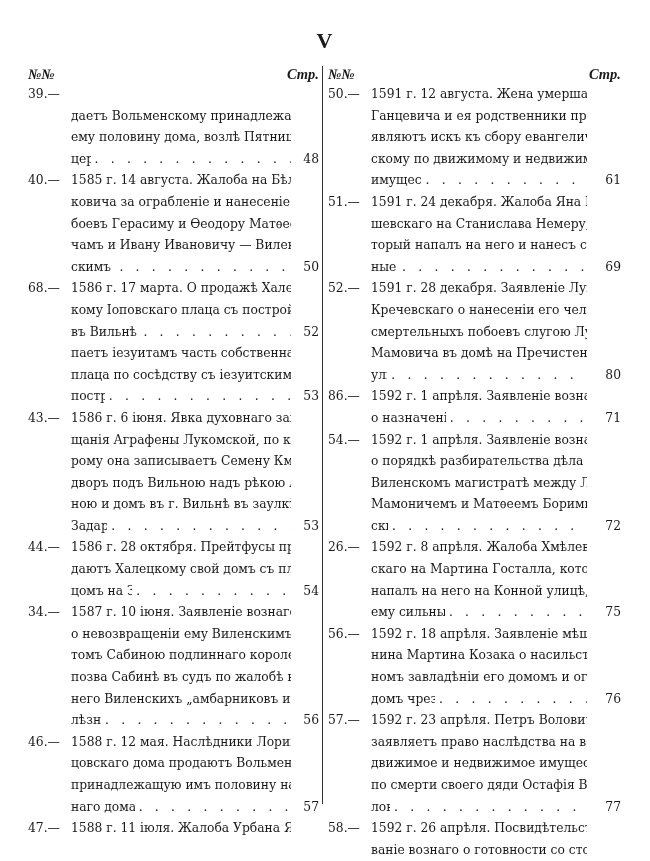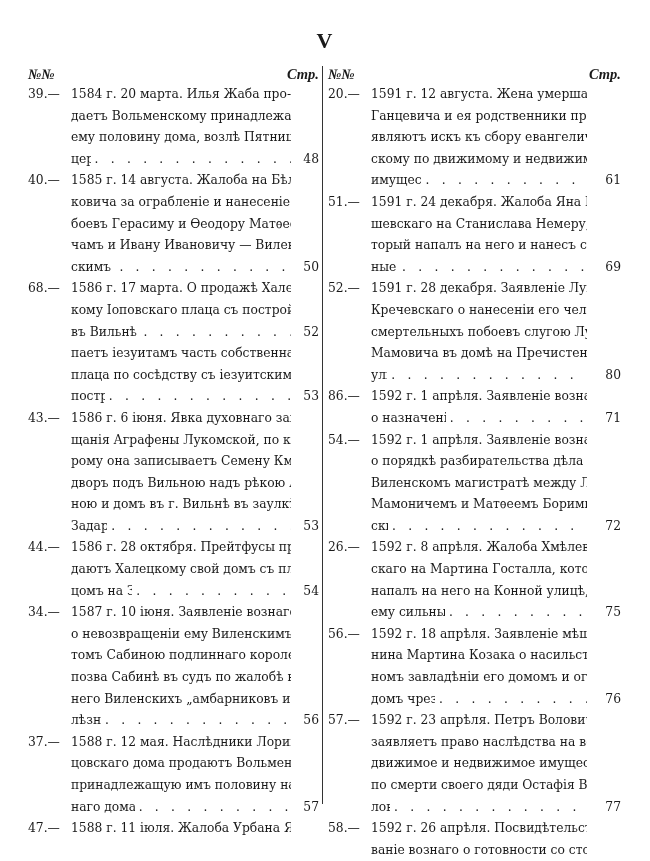--- a/index.html
+++ b/index.html
@@ -111,21 +111,20 @@
 
 <div class="column col-left" id="col-left">
   <div class="col-header">
     <span>№№</span>
     <span>Стр.</span>
   </div>
   <div class="entries">
       <div class="entry">
         <div class="entry-line">
           <span class="entry-num">39.—</span>
-          <span class="entry-text">1584 г. 20 марта. Илья Жаба про-</span>
           <span class="page-ref"></span>
         </div>
         <div class="entry-line">
           <span class="indent"></span>
           <span class="entry-text">даетъ Вольменскому принадлежащую</span>
           <span class="page-ref"></span>
         </div>
         <div class="entry-line">
           <span class="indent"></span>
           <span class="entry-text">ему половину дома, возлѣ Пятницкой</span>
@@ -281,21 +280,21 @@
         </div>
         <div class="entry-line">
           <span class="indent"></span>
           <span class="entry-text last" style="flex: 0 1 auto;">лѣзниковъ“</span>
           <span class="leader">. . . . . . . . . . . . . . . . . . . . . . . . . . . . .</span>
           <span class="page-ref">56</span>
         </div>
       </div>
       <div class="entry">
         <div class="entry-line">
-          <span class="entry-num">37.—</span>
+          <span class="entry-num">46.—</span>
           <span class="entry-text">1588 г. 12 мая. Наслѣдники Лорин-</span>
           <span class="page-ref"></span>
         </div>
         <div class="entry-line">
           <span class="indent"></span>
           <span class="entry-text">цовскаго дома продаютъ Вольменскому</span>
           <span class="page-ref"></span>
         </div>
         <div class="entry-line">
           <span class="indent"></span>
@@ -320,21 +319,21 @@
 </div>
 
 <div class="column col-right" id="col-right">
   <div class="col-header">
     <span>№№</span>
     <span>Стр.</span>
   </div>
   <div class="entries">
       <div class="entry">
         <div class="entry-line">
-          <span class="entry-num">20.—</span>
+          <span class="entry-num">50.—</span>
           <span class="entry-text">1591 г. 12 августа. Жена умершаго</span>
           <span class="page-ref"></span>
         </div>
         <div class="entry-line">
           <span class="indent"></span>
           <span class="entry-text">Ганцевича и ея родственники предъ-</span>
           <span class="page-ref"></span>
         </div>
         <div class="entry-line">
           <span class="indent"></span>

